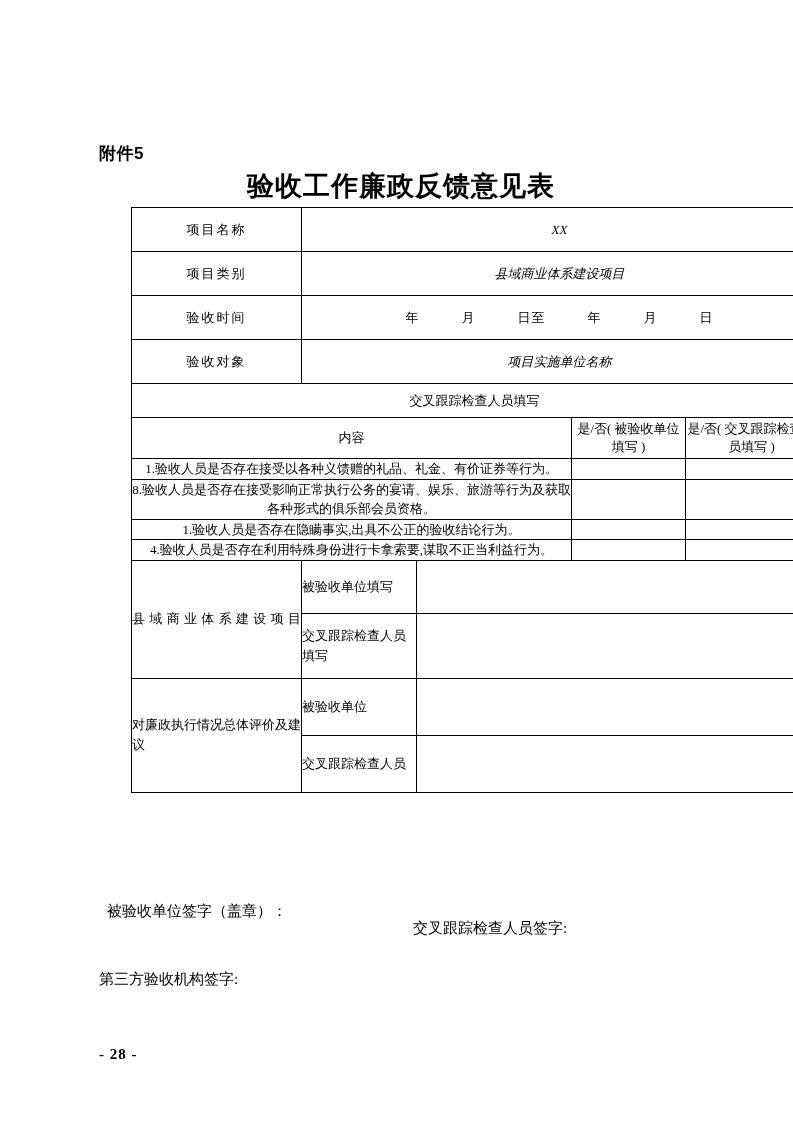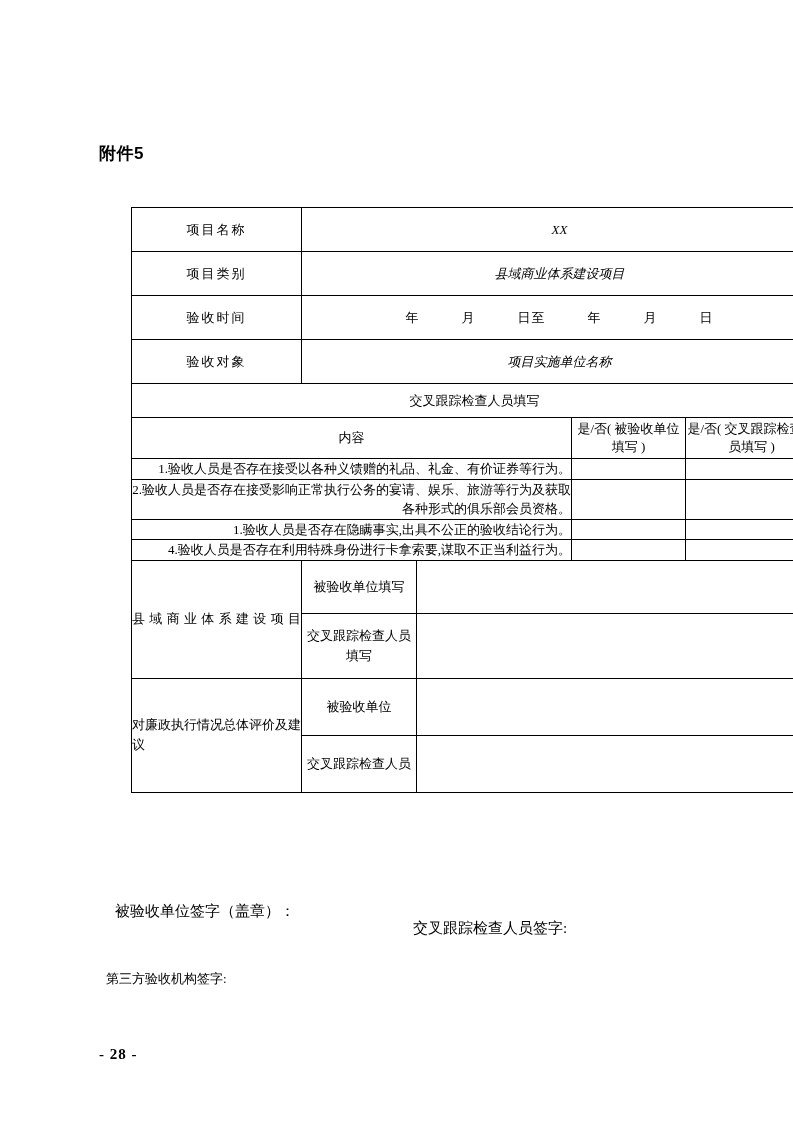--- a/index.html
+++ b/index.html
@@ -80,74 +80,74 @@
   .col-head td {
     height: 40px;
     text-align: center;
     font-size: 13px;
     line-height: 1.35;
   }
   .item-cell {
     padding: 6px 7px 7px 7px;
     line-height: 1.5;
     font-size: 13px;
-    text-align: right;
+    text-align: center;
   }
   .vert-label {
     text-align: justify;
     text-align-last: justify;
     font-size: 13px;
     line-height: 1.55;
     padding: 6px 9px;
   }
   .sub-label {
-    text-align: center;
     font-size: 13px;
     line-height: 1.5;
     padding: 6px 4px;
   }
   .sig-row {
     position: absolute;
     left: 99px;
     top: 902px;
     width: 620px;
     font-size: 15px;
   }
   .sig-left {
     position: absolute;
-    left: 16px;
+    left: 8px;
     top: 0;
   }
   .sig-right {
     position: absolute;
     left: 314px;
     top: 17px;
   }
   .sig-third {
     position: absolute;
-    left: 106px;
+    left: 99px;
     top: 970px;
-    font-size: 13px;
+    font-size: 15px;
   }
   .page-number {
     position: absolute;
     left: 99px;
     top: 1046px;
     font-size: 15px;
     letter-spacing: 1px;
     font-weight: bold;
   }
 </style>
 </head>
 <body>
 
 <div class="page">
 
   <div class="attachment-label">附件5</div>
 
+  <div class="doc-title">验收工作廉政反馈意见表</div>
 
   <table class="form">
     <colgroup>
       <col style="width:170px">
       <col style="width:115px">
       <col style="width:155px">
       <col style="width:114px">
       <col style="width:132px">
     </colgroup>
 
@@ -182,21 +182,21 @@
       <td>是/否( 交叉跟踪检查人员填写 )</td>
     </tr>
 
     <tr>
       <td colspan="3" class="item-cell">1.验收人员是否存在接受以各种义馈赠的礼品、礼金、有价证券等行为。</td>
       <td></td>
       <td></td>
     </tr>
 
     <tr>
-      <td colspan="3" class="item-cell">2.验收人员是否存在接受影响正常执行公务的宴请、娱乐、旅游等行为及获取各种形式的俱乐部会员资格。</td>
+      <td colspan="3" class="item-cell">8.验收人员是否存在接受影响正常执行公务的宴请、娱乐、旅游等行为及获取各种形式的俱乐部会员资格。</td>
       <td></td>
       <td></td>
     </tr>
 
     <tr>
       <td colspan="3" class="item-cell">1.验收人员是否存在隐瞒事实,出具不公正的验收结论行为。</td>
       <td></td>
       <td></td>
     </tr>
 

